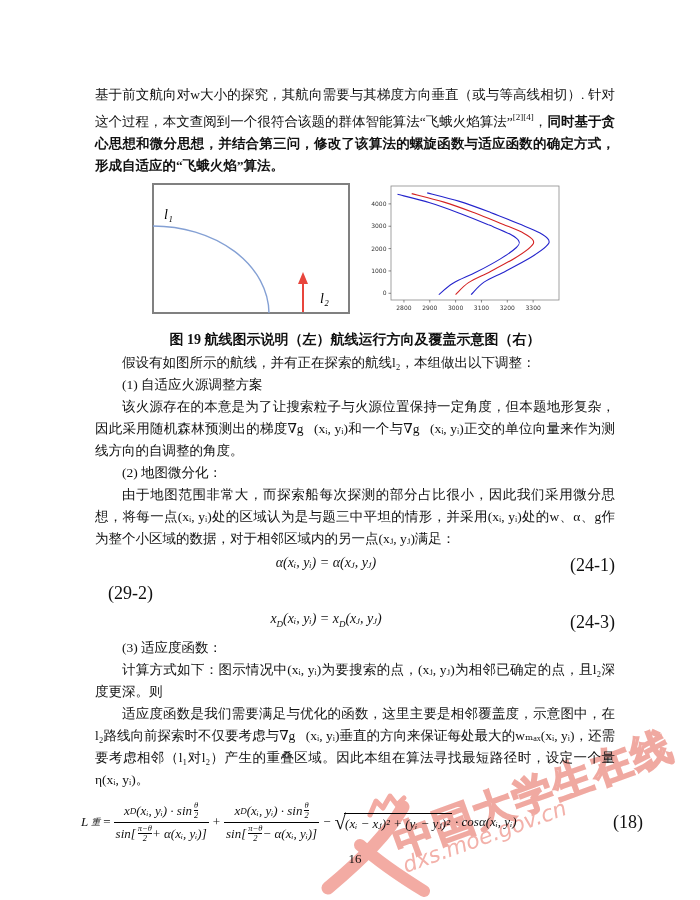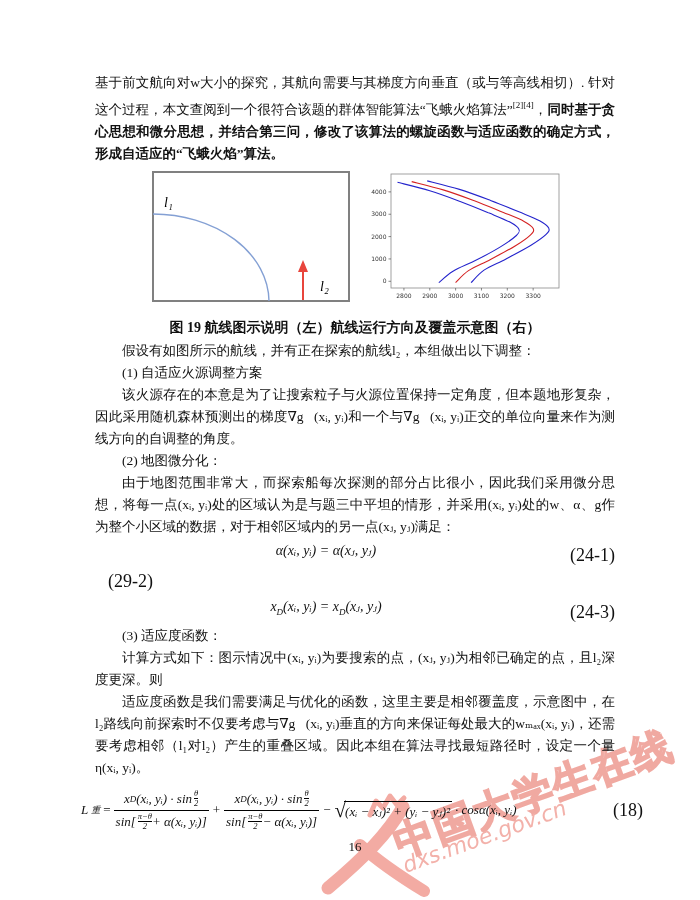--- a/index.html
+++ b/index.html
@@ -1,30 +1,30 @@
 <!DOCTYPE html>
 <html><head>
 <meta charset="utf-8">
 <style>
   html,body{margin:0;padding:0;background:#e8e8e8;}
   .page{position:relative;width:700px;height:900px;background:#ffffff;overflow:hidden;
         font-family:"Liberation Serif","DejaVu Serif",serif;color:#111;}
-  .content{position:absolute;left:95px;top:72px;width:520px;z-index:1;}
+  .content{position:absolute;left:95px;top:84px;width:520px;z-index:1;}
   p{margin:0;font-size:13.5px;line-height:22px;text-align:justify;}
   .ind{text-indent:2em;}
   .boldcn{font-weight:700;}
   sup{font-size:9px;}
   sub{font-size:9px;}
   
   .figs{position:relative;height:140px;margin-top:5px;}
   .figL{position:absolute;left:57px;top:1px;}
   .figR{position:absolute;left:270px;top:0px;}
   .caption{font-size:14px;font-weight:700;text-align:center;margin:8px 0 2px 0;line-height:20px;}
   
-  .eqrow{display:flex;align-items:flex-end;line-height:26px;font-size:14px;}
+  .eqrow{display:flex;align-items:center;line-height:26px;font-size:14px;}
   .eqbody{flex:1;text-align:center;white-space:nowrap;}
   .mi{font-style:italic;}
   .eqlabel{width:58px;text-align:right;font-size:18px;}
   
   .bigeq{display:flex;align-items:center;margin:10px -28px 2px -14px;font-size:13px;}
   .eqmain{flex:1;display:flex;align-items:center;gap:3px;white-space:nowrap;}
   .frac{display:inline-flex;flex-direction:column;align-items:center;line-height:1.2;}
   .frac .bar{align-self:stretch;height:1px;background:#000;margin:1px 0;}
   .fnum,.fden{display:flex;align-items:center;padding:0 2px;}
   .sfrac{display:inline-flex;flex-direction:column;align-items:center;font-size:8.5px;

